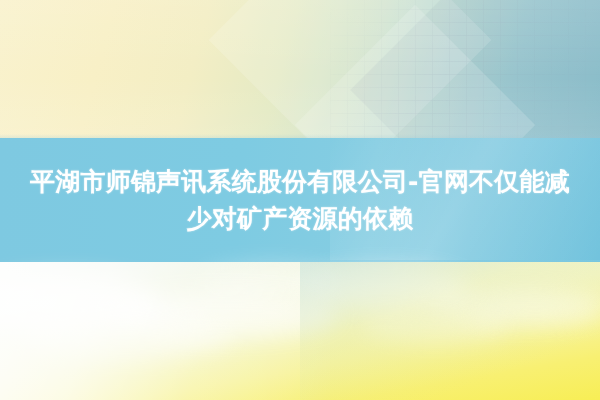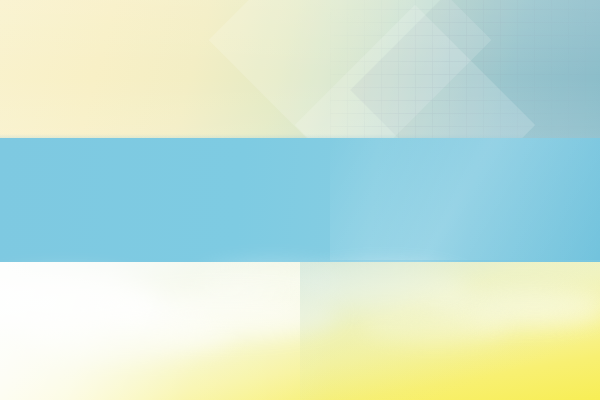--- a/index.html
+++ b/index.html
@@ -193,20 +193,22 @@
   <div class="facet facet-c"></div>
   <div class="grid-texture"></div>
   <div class="top-soft"></div>
   <div class="seam-top"></div>
 
   <div class="mid-band">
     <div class="mid-band-sheen"></div>
   </div>
 
   <div class="headline">
+    <span class="headline-line">平湖市师锦声讯系统股份有限公司-官网不仅能减</span>
+    <span class="headline-line">少对矿产资源的依赖</span>
   </div>
 
   <div class="seam-bottom"></div>
 
   <div class="bottom-region"></div>
   <div class="cloud cloud-3"></div>
   <div class="cloud cloud-7"></div>
   <div class="cloud cloud-1"></div>
   <div class="cloud cloud-2"></div>
   <div class="cloud cloud-4"></div>

